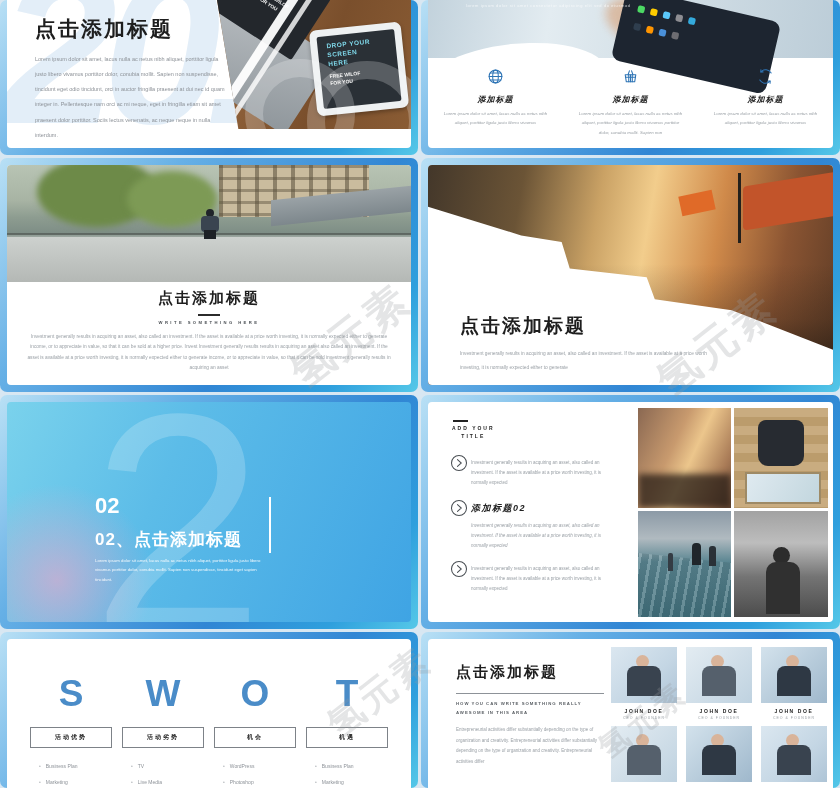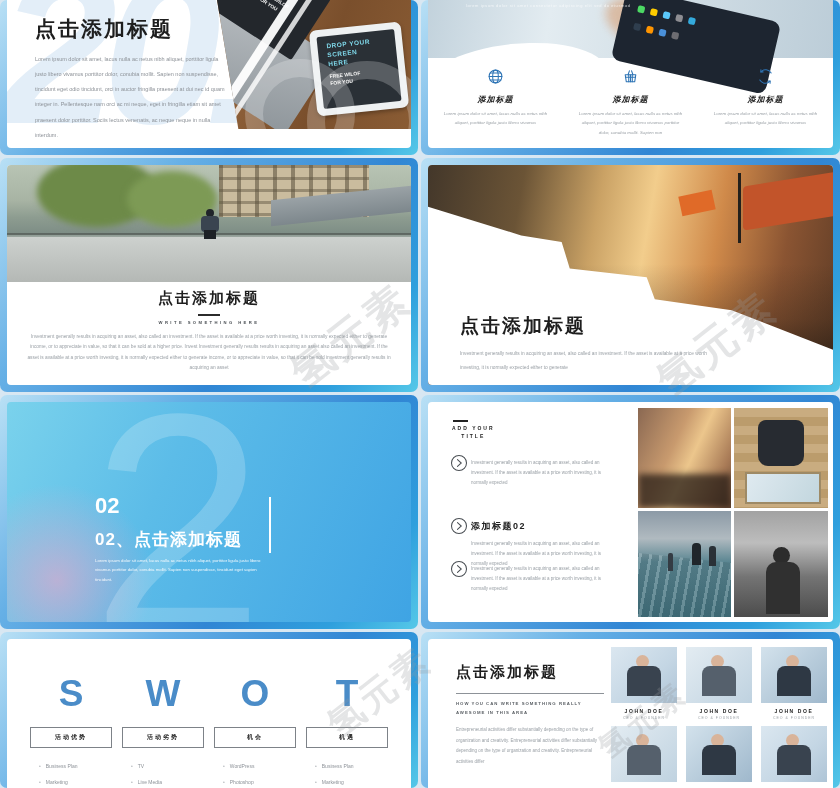--- a/index.html
+++ b/index.html
@@ -106,21 +106,21 @@
   .s5-02{ font-size:22px; font-weight:800; line-height:1.05; }
   .s5-title{ font-size:17px; font-weight:800; letter-spacing:1px; margin-top:11px;}
   .s5-body{ margin-top:5px; font-size:4.3px; line-height:2.15; color:rgba(255,255,255,.92); }
   .s5-line{ position:absolute; right:140px; top:95px; width:2px; height:56px; background:#fff; }
 
   
   .s6-head{ position:absolute; left:24px; top:18px; text-align:center; }
   .s6-head .bar{ width:15px; height:2px; background:#222; margin:0 0 3px 1px; }
   .s6-head .l1,.s6-head .l2{ font-size:5px; font-weight:800; letter-spacing:2px; color:#222; line-height:1.5;}
   .s6-item{ position:absolute; left:22px; width:170px; }
-  .s6-item.i1{ top:52px; } .s6-item.i2{ top:115px; } .s6-item.i3{ top:158px; }
+  .s6-item.i1{ top:52px; } .s6-item.i2{ top:97px;font-style:italic; } .s6-item.i3{ top:158px; }
   .s6-ico{ position:absolute; left:0; top:0; width:18px; height:18px; }
   .s6-ttl{ margin-left:21px; font-size:9px; font-weight:800; color:#222; letter-spacing:1.5px; line-height:18px;}
   .s6-txt{ margin:4px 0 0 21px; width:148px; font-size:4.5px; color:#9aa0a6; line-height:2.2; }
   .s6-grid{ position:absolute; left:210px; top:6px; width:190px; height:209px;
             display:grid; grid-template-columns:93px 94px; grid-template-rows:100px 106px; gap:3px; }
   .ph{ position:relative; overflow:hidden; }
   .ph-street{ background:linear-gradient(115deg,#8a6852 0%,#c89a6e 38%,#ecc68c 55%,#a87a56 82%,#6e4c36 100%); }
   .ph-street::after{ content:""; position:absolute; left:0; right:0; bottom:0; height:34%;
       background:rgba(38,28,22,.75); filter:blur(3px); }
   .ph-jacket{ background:repeating-linear-gradient(180deg,#c9ac80 0 9px,#bb9c6c 9px 18px); }

